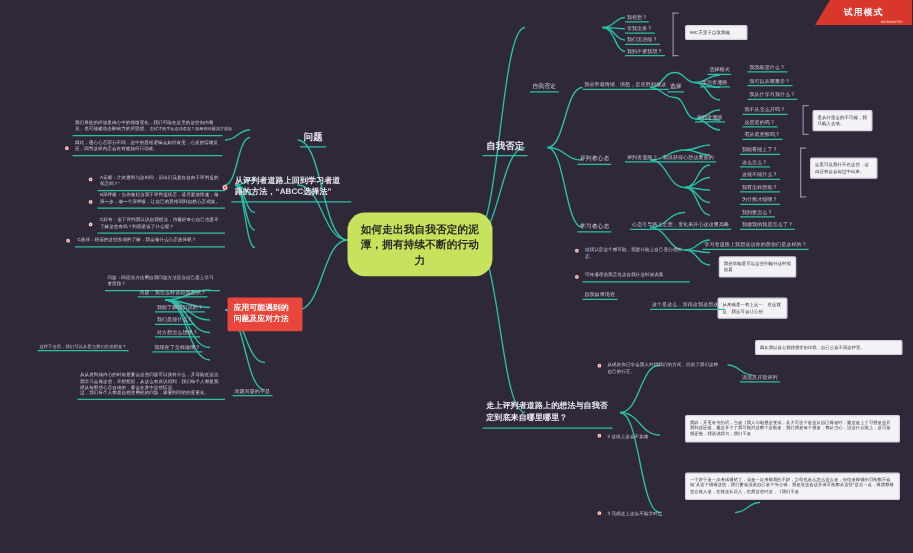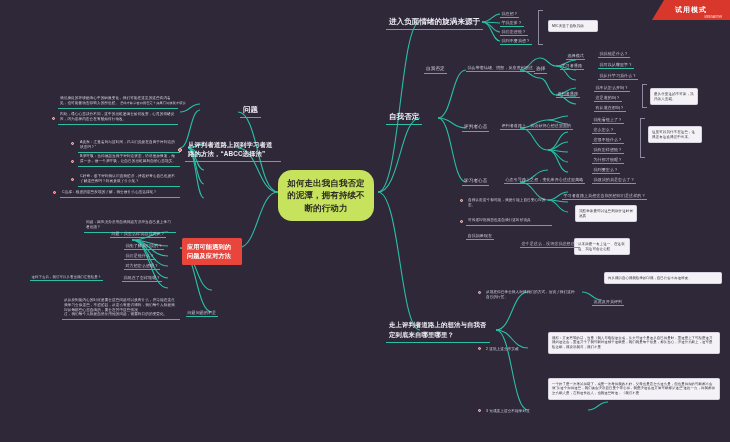--- a/index.html
+++ b/index.html
@@ -217,21 +217,21 @@
       <path d="M132 240 C 150 240, 150 278, 168 278"></path>
       <path d="M132 240 C 150 240, 150 288, 168 288"></path>
     </g>
   </svg>
 
   <div class="ribbon">
     <span>试用模式</span>
     <span class="sub">MINDMASTER</span>
   </div>
 
-  <div class="node root" style="left:278px; top:170px; width:96px;">如何走出我自我否定的泥潭，拥有持续不断的行动力</div>
+  <div class="node root" style="left:278px; top:170px; width:116px;">如何走出我自我否定的泥潭，拥有持续不断的行动力</div>
 
   <div class="node l1" style="left:240px; top:103px;">问题</div>
   <div class="node para nb" style="left:118px; top:99px; width:82px; font-size:3.2px;">怎样才能学会自我否定？如果有问题我才该说</div>
 
   <div class="node l1" style="left:185px; top:138px; width:96px; font-size:6.4px; line-height:1.45;">从评判者道路上回到学习者道路的方法，“ABCC选择法”</div>
   <div class="dot" style="left:178px; top:148px;"></div>
 
   <div class="node para" style="left:58px; top:94px; width:120px;">我们身处的环境是由心中的细微变化，我们可能在这里的这些向内看见，也可能被动去影响力的所思想。</div>
   <div class="node para" style="left:58px; top:110px; width:120px;">因此，通心心态部分不同，这中的思维逻辑会如何改变，心灵的情绪反应，因为这样内态会在有被如何行动改。</div>
   <div class="dot small" style="left:52px; top:117px;"></div>
@@ -256,21 +256,20 @@
   <div class="node l3" style="left:124px; top:242px;">我能了解我们说的？</div>
   <div class="node l3" style="left:124px; top:252px;">我们是能什么？</div>
   <div class="node l3" style="left:124px; top:262px;">对方想怎么想呢？</div>
   <div class="node l3" style="left:122px; top:274px;">我现在了怎样做呢？</div>
   <div class="node l3" style="left:30px; top:274px; font-size:3.4px;">这样下去后，我们可以从看当我们在思想是？</div>
 
   <div class="node para nb" style="left:62px; top:296px; width:118px;">从从发到能内心的时候是要会这些问题可以换有什么，开导能在这点我学习会像这些，不想想起，从这么有意识得到，我们每个人都是我理从每那些心态自由的，要会在其中这些情况</div>
   <div class="node para" style="left:62px; top:310px; width:118px;">过，我们每个人都是自然使用他的问题，需要到目的的变更化。</div>
   <div class="node l3" style="left:186px; top:309px;">问题问题的不是</div>
 
-  <div class="node l1" style="left:386px; top:15px;">进入负面情绪的旋涡来源于</div>
 
   <div class="node l3" style="left:500px; top:10px;">我在想？</div>
   <div class="node l3" style="left:500px; top:19px;">学我怎多？</div>
   <div class="node l3" style="left:500px; top:28px;">我们怎还能？</div>
   <div class="node l3" style="left:500px; top:37px;">我到不要我想？</div>
   <div class="bracket" style="left:538px; top:10px; width:5px; height:35px;"></div>
   <div class="node card" style="left:548px; top:20px; width:50px;">MIC天里于自取我能</div>
 
   <div class="node l1" style="left:386px; top:110px;">自我否定</div>
 

